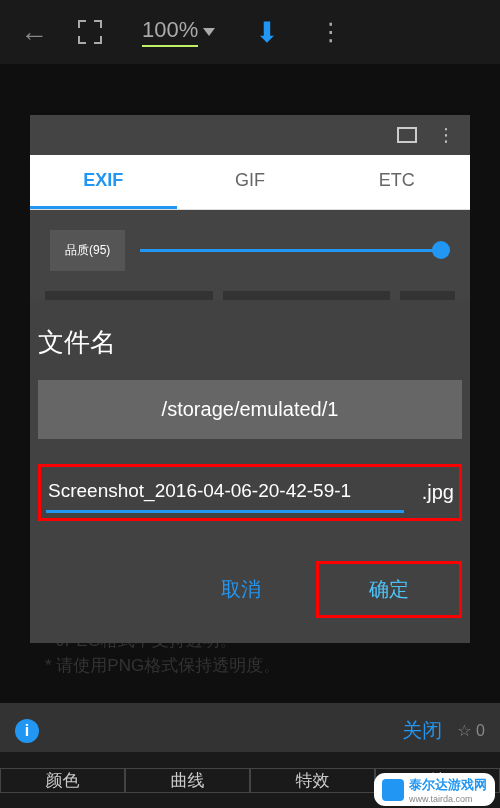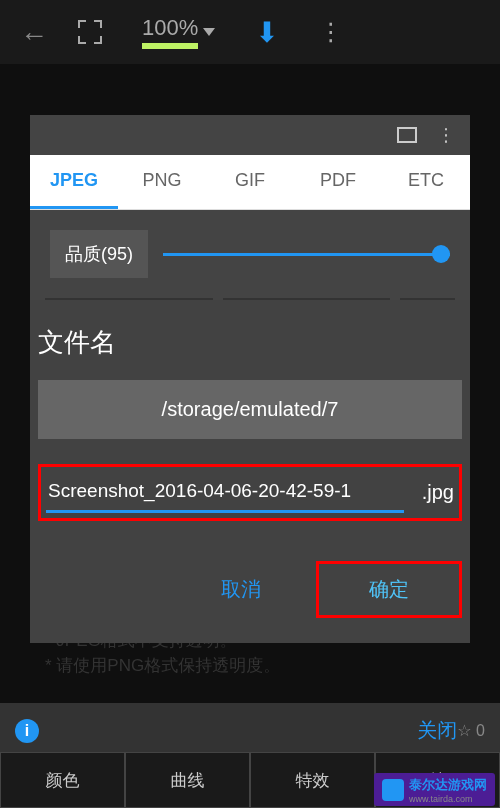--- a/index.html
+++ b/index.html
@@ -7,37 +7,37 @@
     
     .top-bar { height: 64px; display: flex; align-items: center; padding: 0 20px; gap: 20px; }
     .back-arrow { color: #888; font-size: 28px; cursor: pointer; }
     .size-text { color: #aaa; font-size: 22px; margin-left: 60px; }
     .fullscreen-icon { width: 24px; height: 24px; border: 2px solid #aaa; position: relative; margin-left: 10px; }
     .fullscreen-icon::before, .fullscreen-icon::after { content: ''; position: absolute; background: #1a1a1a; }
     .fullscreen-icon::before { left: 6px; right: 6px; top: -2px; bottom: -2px; }
     .fullscreen-icon::after { top: 6px; bottom: 6px; left: -2px; right: -2px; }
     .zoom-text { color: #aaa; font-size: 22px; margin-left: 20px; display: flex; align-items: center; gap: 5px; }
     .zoom-text::after { content: ''; border-left: 6px solid transparent; border-right: 6px solid transparent; border-top: 8px solid #aaa; }
-    .zoom-underline { border-bottom: 6px solid #bef264; padding-bottom: 2px; }
+    .zoom-underline { border-bottom: 2px solid #bef264; padding-bottom: 2px; }
     .download-icon { color: #2196F3; font-size: 28px; margin-left: 20px; }
     .more-dots { color: #aaa; font-size: 24px; margin-left: 20px; }
     
     .dimmed-area { position: absolute; top: 64px; left: 0; right: 0; bottom: 0; background: rgba(0,0,0,0.4); }
     
     .panel { position: absolute; top: 115px; left: 30px; right: 30px; background: #eee; }
     .panel-header { height: 40px; background: #444; display: flex; align-items: center; justify-content: flex-end; padding: 0 15px; gap: 20px; }
     .pic-icon { width: 20px; height: 16px; border: 2px solid #ccc; position: relative; }
     .dots-small { color: #ccc; font-size: 18px; }
     
     .tabs { display: flex; background: #fff; border-bottom: 1px solid #ddd; }
     .tab { flex: 1; text-align: center; padding: 15px 5px; font-size: 18px; color: #666; cursor: pointer; }
     .tab.active { color: #2196F3; border-bottom: 3px solid #2196F3; font-weight: bold; }
     
     .quality-row { background: #444; padding: 20px; display: flex; align-items: center; gap: 15px; }
-    .quality-btn { background: #555; color: #fff; padding: 12px 15px; font-size: 18px; }
+    .quality-btn { background: #555; color: #fff; padding: 12px 15px; font-size: 12px; }
     .slider-track { flex: 1; height: 3px; background: #2196F3; position: relative; }
     .slider-thumb { position: absolute; right: 0; top: -8px; width: 18px; height: 18px; background: #2196F3; border-radius: 50%; }
     
     .btn-row { background: #444; padding: 0 15px 15px; display: flex; gap: 10px; }
     .dark-btn { flex: 1; background: #333; color: #fff; padding: 15px; font-size: 18px; text-align: center; }
     .gear-btn { width: 55px; background: #333; display: flex; align-items: center; justify-content: center; }
     
     .dialog { position: absolute; top: 300px; left: 30px; right: 30px; background: #424242; padding: 25px 8px; z-index: 10; }
     .dialog-title { color: #fff; font-size: 26px; margin-bottom: 20px; }
     .path-box { background: #666; color: #fff; padding: 18px; text-align: center; font-size: 20px; margin-bottom: 25px; }
@@ -46,27 +46,27 @@
     .ext-label { color: #fff; font-size: 20px; }
     .dialog-btns { display: flex; gap: 15px; justify-content: flex-end; }
     .dlg-btn { padding: 15px 40px; font-size: 20px; color: #2196F3; background: transparent; border: none; cursor: pointer; }
     .dlg-btn.confirm { border: 3px solid #ff0000; padding: 12px 50px; color: #4FC3F7; }
     
     .notes { position: absolute; top: 605px; left: 45px; right: 45px; font-size: 17px; color: #333; line-height: 1.5; }
     .center-note { text-align: center; color: #555; font-size: 15px; }
     
     .bottom-bar { position: absolute; bottom: 50px; left: 0; right: 0; height: 55px; background: #333; display: flex; align-items: center; padding: 0 15px; }
     .info-icon { width: 24px; height: 24px; background: #2196F3; border-radius: 50%; display: flex; align-items: center; justify-content: center; color: #fff; font-weight: bold; }
-    .close-link { color: #2196F3; font-size: 20px; margin-left: auto; }
+    .close-link { color: #2196F3; font-size: 20px; margin-left: auto; margin-right: 15px; }
     .star-badge { color: #888; font-size: 16px; }
     
-    .tool-bar { position: absolute; bottom: 0; left: 0; right: 0; height: 56px; display: flex; background: #1a1a1a; }
+    .tool-bar { position: absolute; bottom: 0; left: 0; right: 0; height: 56px; display: flex; background: #1a1a1a; align-items: center; }
     .tool-btn { flex: 1; border: 1px solid #444; color: #ccc; display: flex; align-items: center; justify-content: center; font-size: 17px; }
     
-    .watermark { position: absolute; bottom: 2px; right: 5px; display: flex; align-items: center; gap: 5px; background: #4c1d95; padding: 2px 8px; border-radius: 3px; z-index: 20; }
+    .watermark { position: absolute; bottom: 2px; right: 5px; display: flex; align-items: center; gap: 5px; background: #ffffff; padding: 2px 8px; border-radius: 11px; z-index: 20; }
     .wm-logo { width: 22px; height: 22px; background: #2196F3; border-radius: 4px; }
     .wm-text { font-size: 13px; color: #2196F3; font-weight: bold; }
     .wm-sub { font-size: 9px; color: #888; display: block; }
   </style>
 </head>
 <body>
 
 <div class="top-bar">
   <span class="back-arrow">←</span>
   <span class="fullscreen-icon"></span>
@@ -78,24 +78,22 @@
 </div>
 
 <div class="dimmed-area"></div>
 
 <div class="panel">
   <div class="panel-header">
     <span class="pic-icon"></span>
     <span class="dots-small">⋮</span>
   </div>
   <div class="tabs">
-    <div class="tab active">JPEG</div>
-    <div class="tab">PNG</div>
+    <div class="tab active">EXIF</div>
     <div class="tab">GIF</div>
-    <div class="tab">PDF</div>
     <div class="tab">ETC</div>
   </div>
   <div class="quality-row">
     <div class="quality-btn">品质(95)</div>
     <div class="slider-track">
       <div class="slider-thumb"></div>
     </div>
   </div>
   <div class="btn-row">
     <div class="dark-btn">DPI: 未指定</div>
@@ -103,21 +101,21 @@
     <div class="gear-btn">
       <svg width="24" height="24" viewBox="0 0 24 24" fill="#fff">
           <path d="M12 8a4 4 0 100 8 4 4 0 000-8zm8.94 4a7 7 0 00-.14-1.4l2.2-1.72-2-3.46-2.6 1a7 7 0 00-2.4-1.4L15.5 2h-4l-.5 2.72a7 7 0 00-2.4 1.4l-2.6-1-2 3.46 2.2 1.72a7 7 0 000 2.8L3.8 15.82l2 3.46 2.6-1a7 7 0 002.4 1.4L11.5 22h4l.5-2.72a7 7 0 002.4-1.4l2.6 1 2-3.46-2.2-1.72c.1-.46.14-.93.14-1.4z"></path>
         </svg>
     </div>
   </div>
 </div>
 
 <div class="dialog">
   <div class="dialog-title">文件名</div>
-  <div class="path-box">/storage/emulated/7</div>
+  <div class="path-box">/storage/emulated/1</div>
   <div class="filename-row">
     <input class="filename-input" value="Screenshot_2016-04-06-20-42-59-1" style="">
     <span class="ext-label">.jpg</span>
   </div>
   <div class="dialog-btns">
     <button class="dlg-btn">取消</button>
     <button class="dlg-btn confirm">确定</button>
   </div>
 </div>
 

